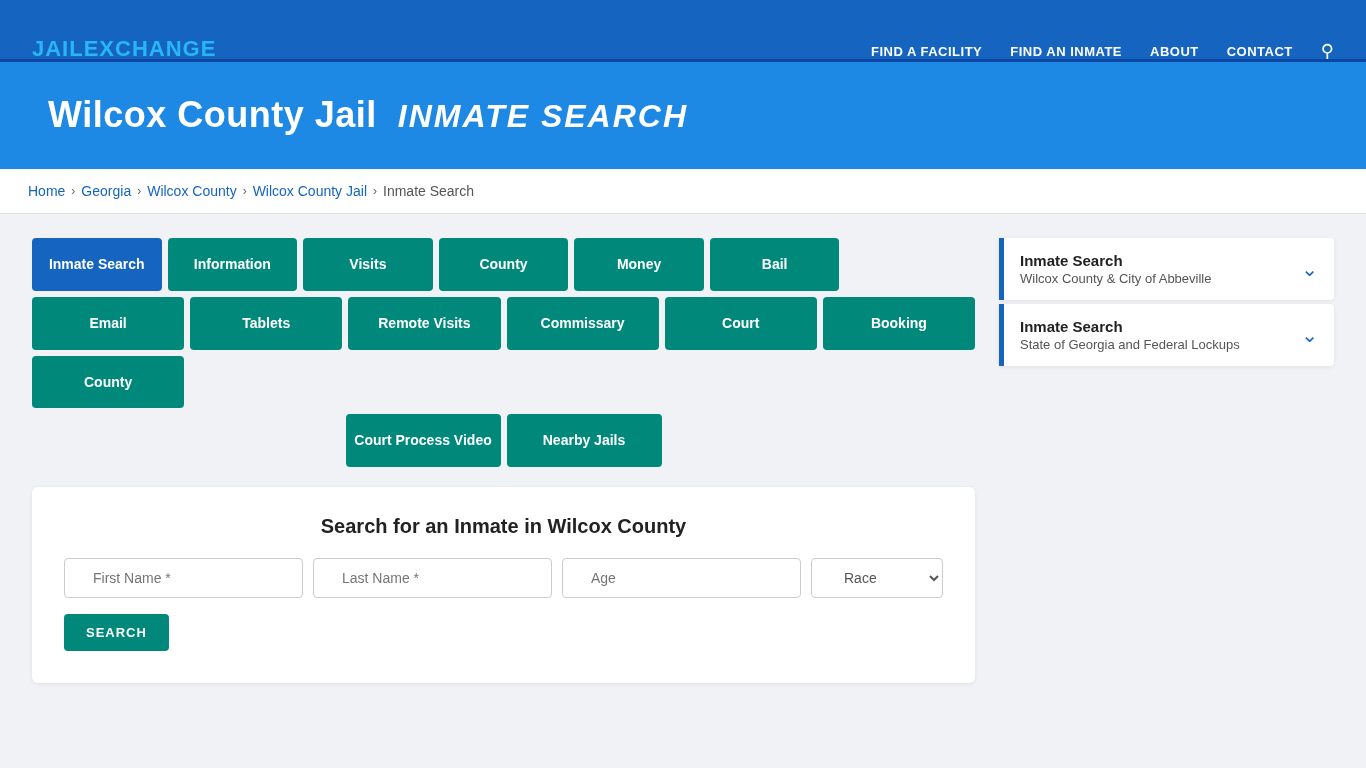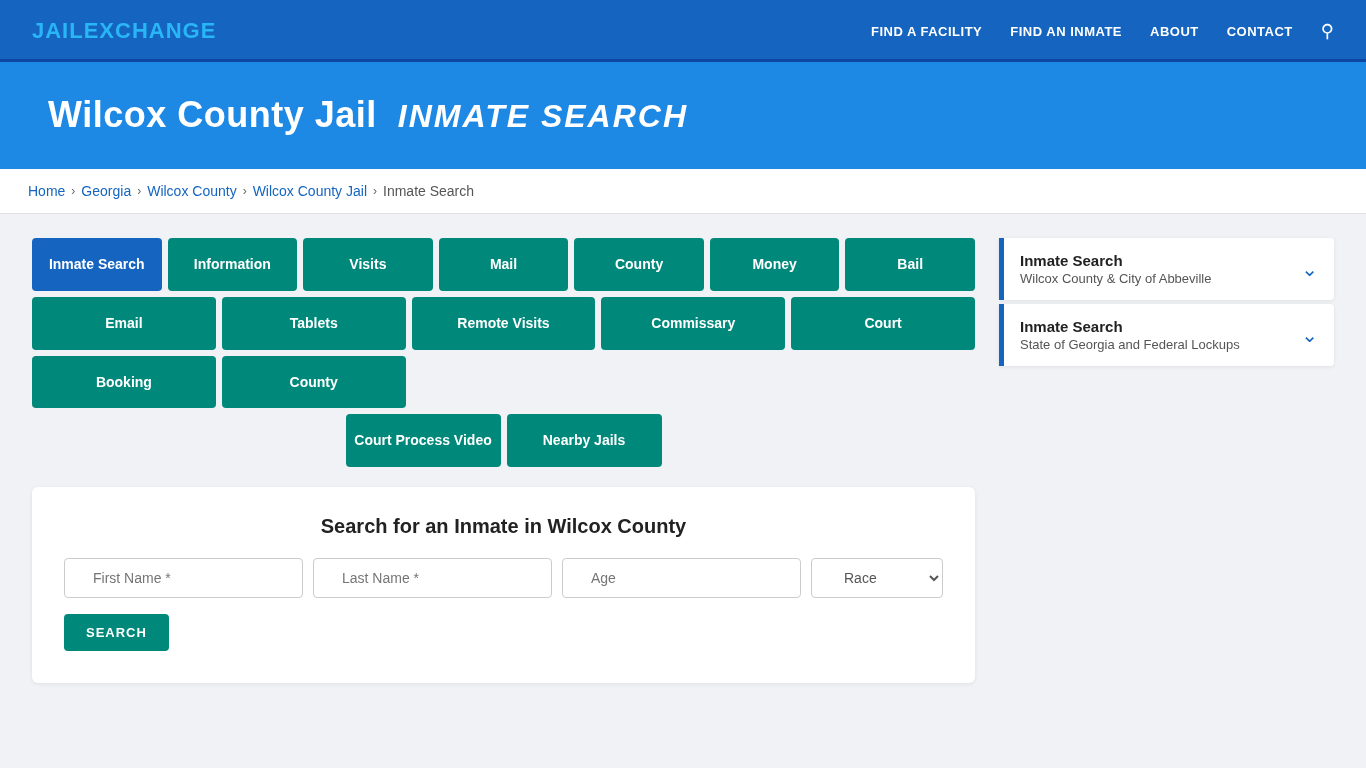--- a/index.html
+++ b/index.html
@@ -2,21 +2,21 @@
 <html><head>
   <meta charset="utf-8">
   <style>
     * { box-sizing: border-box; margin: 0; padding: 0; }
     body { font-family: 'Arial', sans-serif; background: #f0f2f5; color: #333; }
 
     
     .navbar {
       background: #1565c0;
       display: flex;
-      align-items: center;
+      align-items: flex-end;
       justify-content: space-between;
       padding: 0 32px;
       height: 62px;
       position: relative;
     }
     .navbar::after {
       content: '';
       position: absolute;
       bottom: 0; left: 0; right: 0;
       height: 3px;
@@ -121,21 +121,21 @@
       cursor: pointer;
       text-align: center;
       line-height: 1.2;
     }
     .tab-btn.active {
       background: #1565c0;
     }
 
     .tabs-row2 {
       display: grid;
-      grid-template-columns: repeat(5, 1fr);
+      grid-template-columns: repeat(6, 1fr);
       gap: 6px;
       margin-bottom: 6px;
     }
     .tabs-row3 {
       display: flex;
       gap: 6px;
       justify-content: center;
       margin-bottom: 20px;
     }
     .tabs-row3 .tab-btn {
@@ -257,21 +257,20 @@
   <span class="breadcrumb-current">Inmate Search</span>
 </div>
 
 <div class="main-content">
   <div class="left-panel">
 
     <div class="tabs-grid">
       <button class="tab-btn active">Inmate Search</button>
       <button class="tab-btn">Information</button>
       <button class="tab-btn">Visits</button>
-      <button class="tab-btn">Mail</button>
       <button class="tab-btn">County</button>
       <button class="tab-btn">Money</button>
       <button class="tab-btn">Bail</button>
     </div>
 
     <div class="tabs-row2">
       <button class="tab-btn">Email</button>
       <button class="tab-btn">Tablets</button>
       <button class="tab-btn">Remote Visits</button>
       <button class="tab-btn">Commissary</button>

